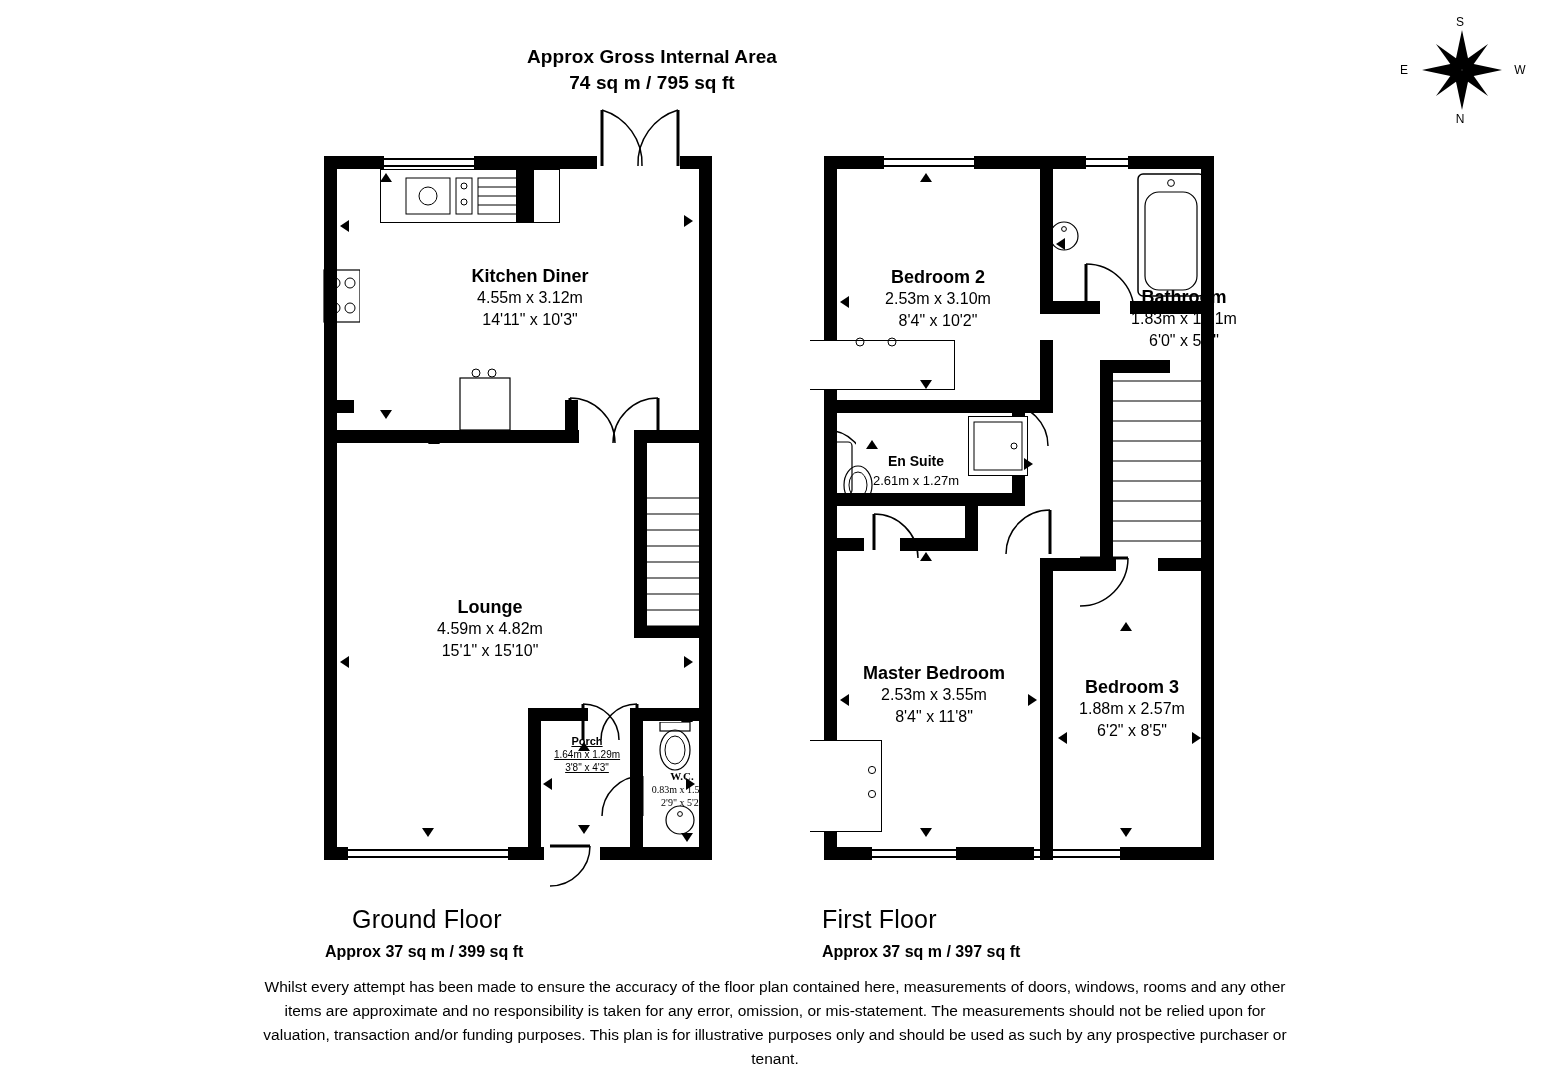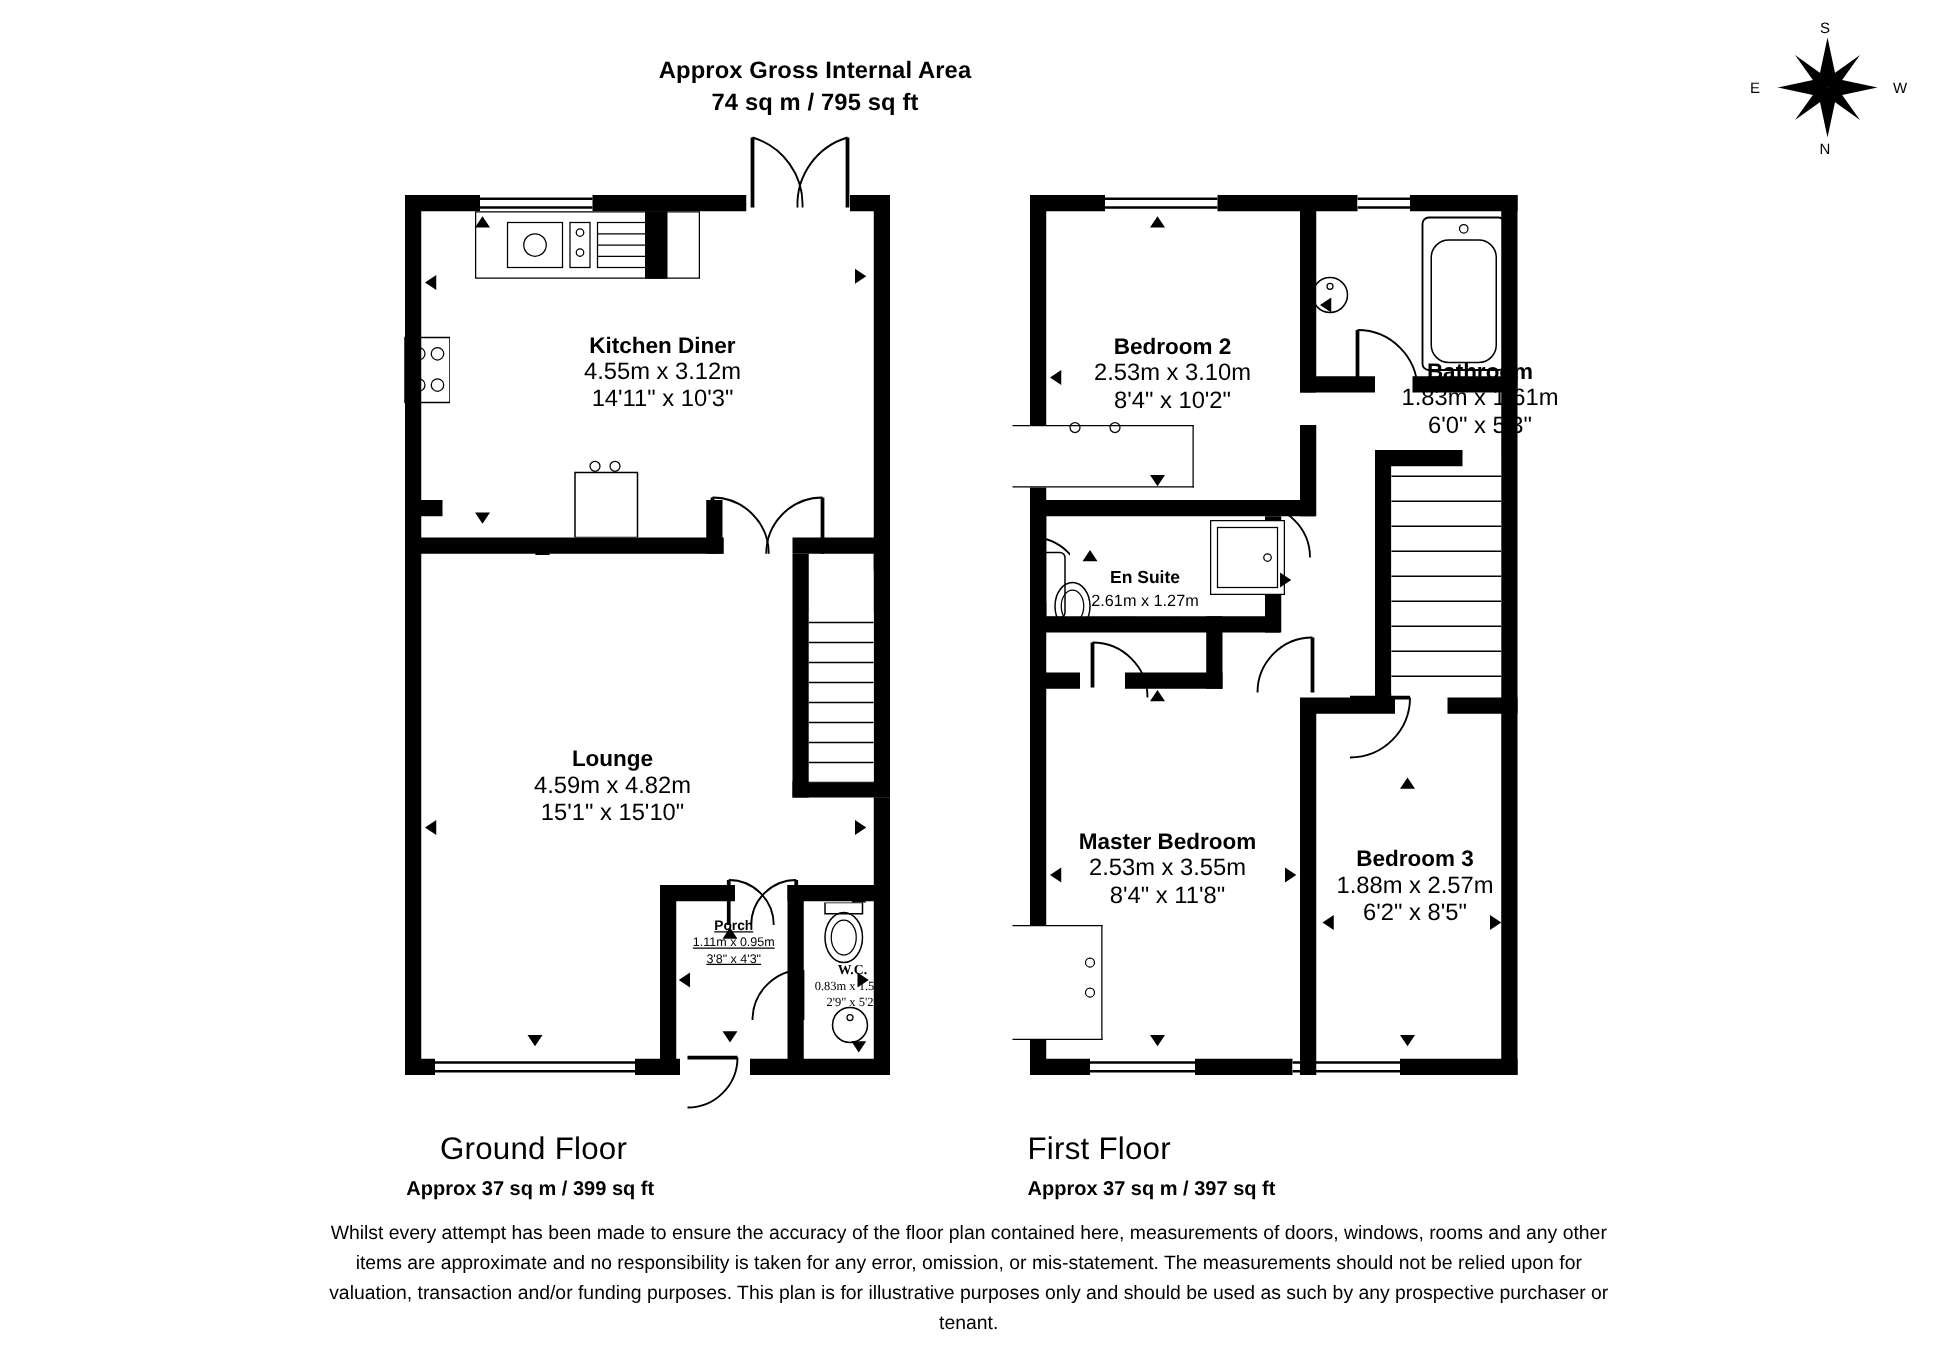--- a/index.html
+++ b/index.html
@@ -67,21 +67,21 @@
     text-align: center;
     line-height: 22px;
     white-space: nowrap;
   }
   .room-label .rname {
     font-weight: bold;
     font-size: 18px;
     display: block;
   }
   .room-label .rdim {
-    font-size: 19px;
+    font-size: 16px;
     display: block;
   }
   .room-label.small .rname { font-size: 11px; }
   .room-label.small .rdim  { font-size: 10px; line-height: 13px;}
   .room-label.small { line-height: 13px; }
   .room-label.med .rname { font-size: 14px; }
   .room-label.med .rdim  { font-size: 13px; line-height: 17px;}
 
   
   .arrow { position: absolute; width: 0; height: 0; }
@@ -287,21 +287,21 @@
       <span class="rdim">4.55m x 3.12m</span>
       <span class="rdim">14'11" x 10'3"</span>
     </div>
     <div class="room-label" style="left:60px; top:486px; width:260px;">
       <span class="rname">Lounge</span>
       <span class="rdim">4.59m x 4.82m</span>
       <span class="rdim">15'1" x 15'10"</span>
     </div>
     <div class="room-label small" style="left:222px; top:625px; width:130px;text-decoration:underline;">
       <span class="rname">Porch</span>
-      <span class="rdim">1.11m x 0.95m</span>
+      <span class="rdim">1.64m x 1.29m</span>
       <span class="rdim">3'8" x 4'3"</span>
     </div>
     <div class="room-label small" style="left:322px; top:660px; width:120px;font-family:Liberation Serif, serif;">
       <span class="rname">W.C.</span>
       <span class="rdim">0.83m x 1.57m</span>
       <span class="rdim">2'9" x 5'2"</span>
     </div>
   </div>
 
   <div id="first-plan" class="plan">

